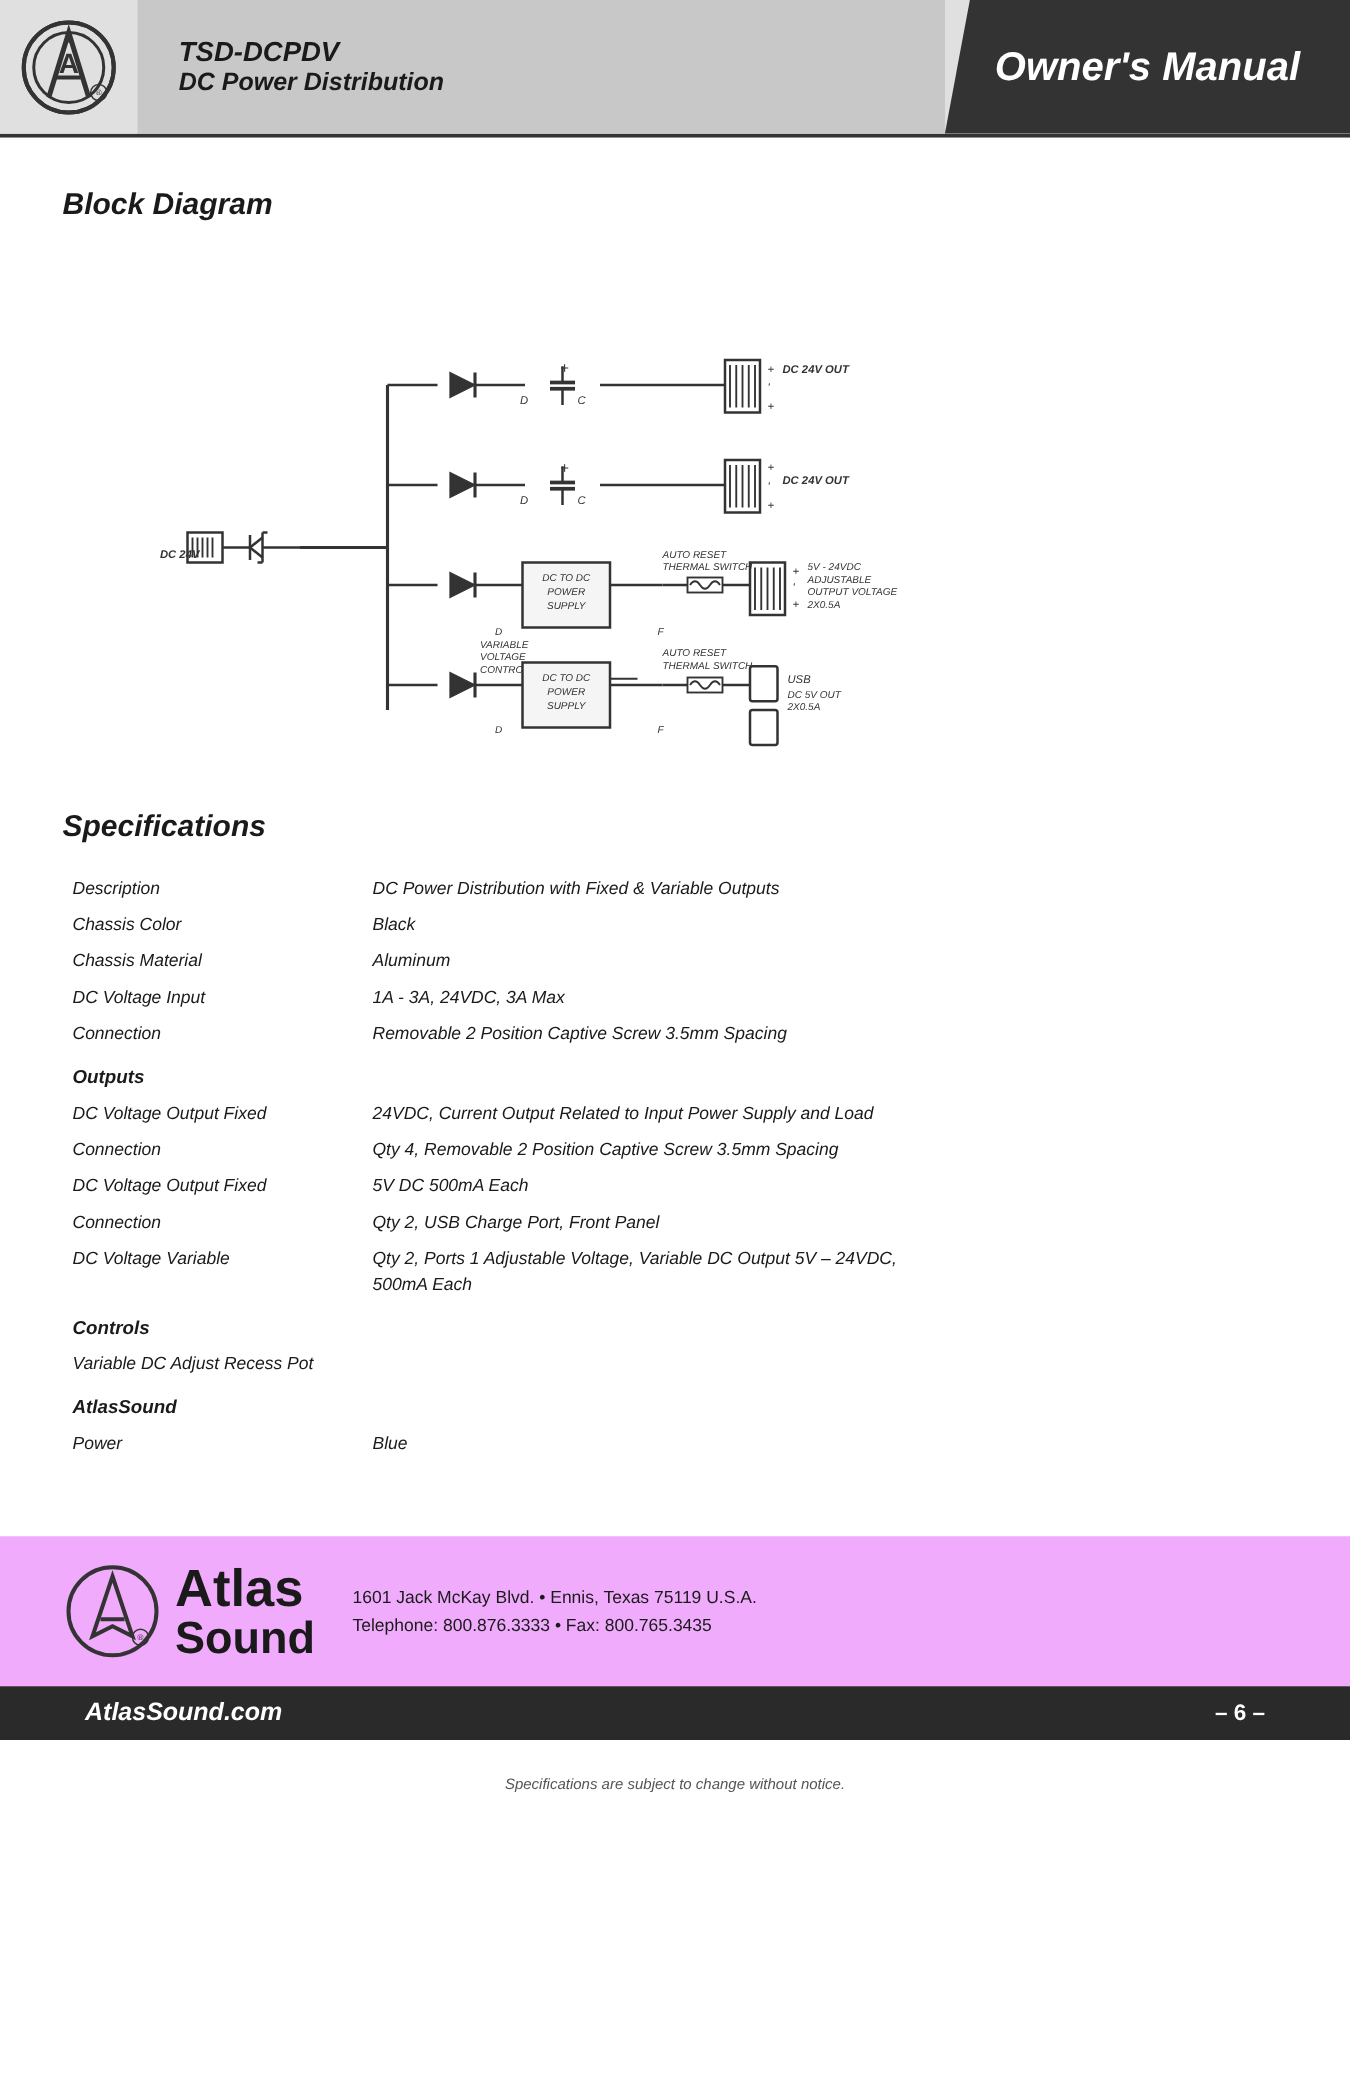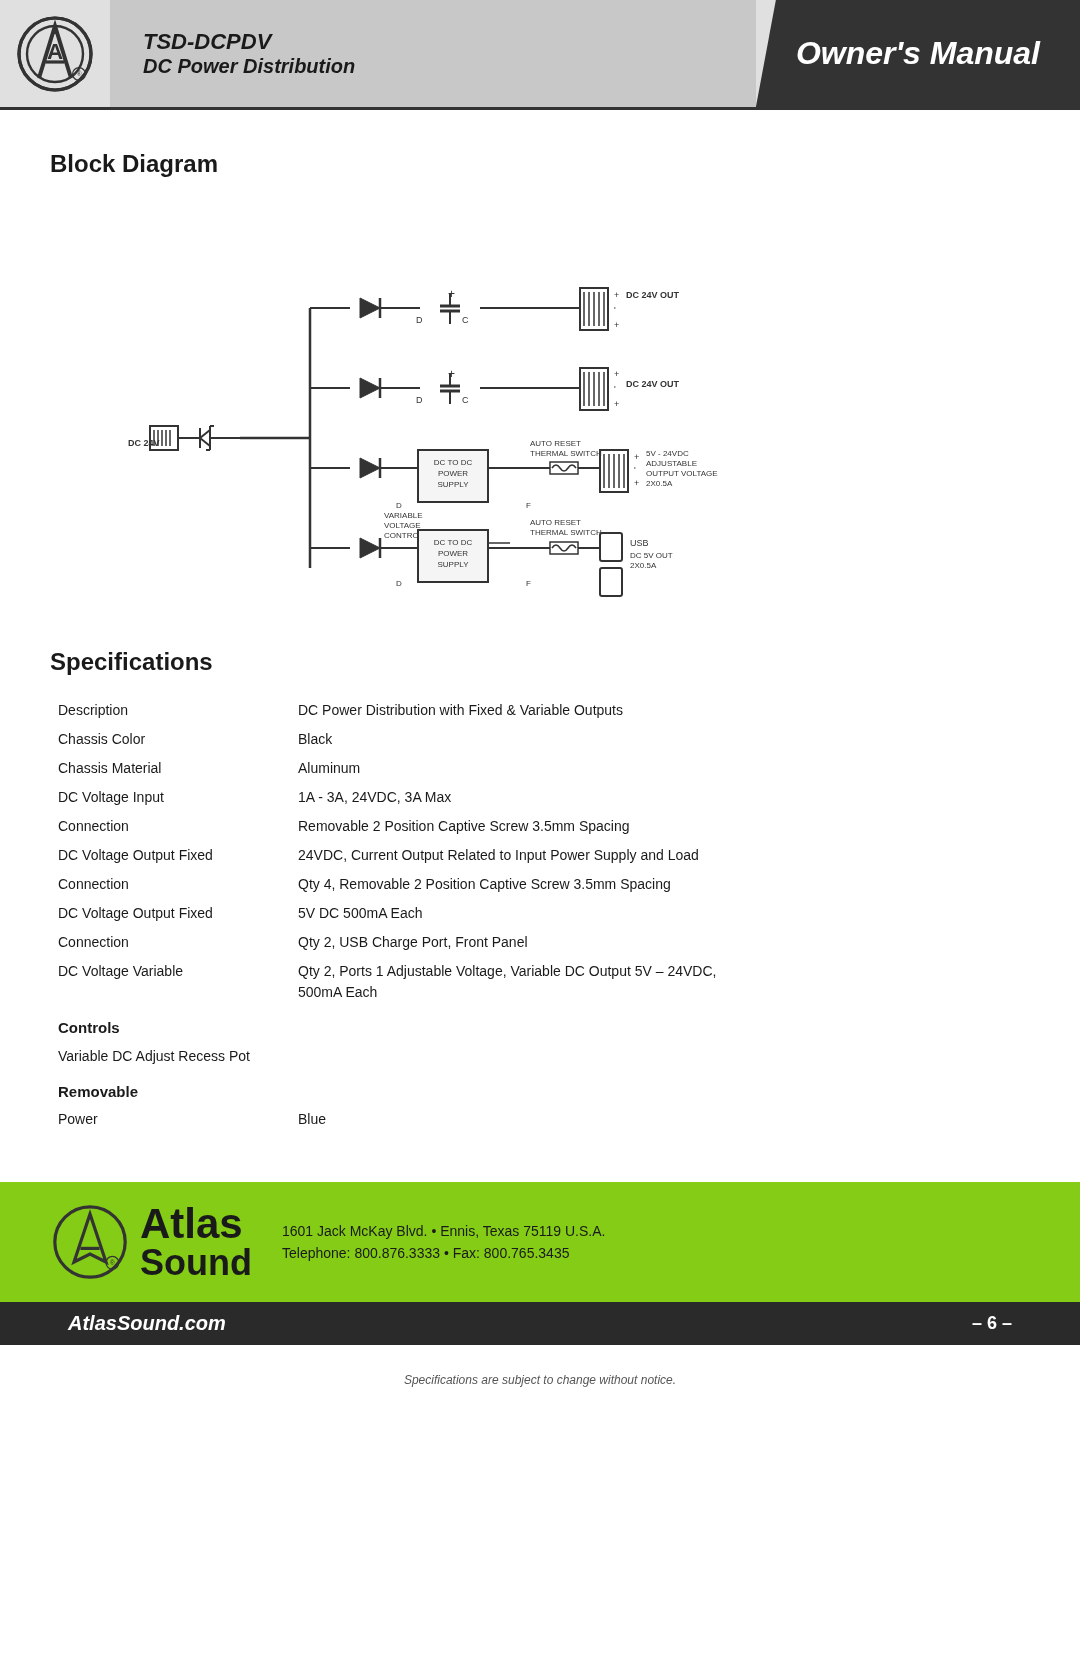--- a/index.html
+++ b/index.html
@@ -91,20 +91,21 @@
       position: relative;
     }
     .diagram-svg {
       width: 860px;
       height: 420px;
     }
 
     
     .specs-section {
       margin-top: 10px;
+      font-style: italic;
     }
     .spec-table {
       width: 100%;
       border-collapse: collapse;
     }
     .spec-table td {
       padding: 4px 8px;
       vertical-align: top;
       font-size: 14px;
       line-height: 1.5;
@@ -118,26 +119,26 @@
     }
     .spec-table .spec-subheading {
       font-weight: bold;
       font-size: 15px;
       padding-top: 10px;
       padding-bottom: 2px;
     }
 
     
     .footer-main {
-      background: #84cc16;
+      background: #f0abfc;
       padding: 20px 50px;
       display: flex;
       align-items: center;
       gap: 30px;
-      margin-top: 18px;
+      margin-top: 30px;
     }
     .footer-logo {
       display: flex;
       align-items: center;
       gap: 10px;
     }
     .footer-logo-text {
       font-size: 42px;
       font-weight: bold;
       color: #1a1a1a;
@@ -393,20 +394,23 @@
           </tr>
           <tr>
             <td class="spec-label">DC Voltage Input</td>
             <td class="spec-value">1A - 3A, 24VDC, 3A Max</td>
           </tr>
           <tr>
             <td class="spec-label">Connection</td>
             <td class="spec-value">Removable 2 Position Captive Screw 3.5mm Spacing</td>
           </tr>
           <tr>
+            <td colspan="2" class="spec-subheading">Outputs</td>
+          </tr>
+          <tr>
             <td class="spec-label">DC Voltage Output Fixed</td>
             <td class="spec-value">24VDC, Current Output Related to Input Power Supply and Load</td>
           </tr>
           <tr>
             <td class="spec-label">Connection</td>
             <td class="spec-value">Qty 4, Removable 2 Position Captive Screw 3.5mm Spacing</td>
           </tr>
           <tr>
             <td class="spec-label">DC Voltage Output Fixed</td>
             <td class="spec-value">5V DC 500mA Each</td>
@@ -420,21 +424,21 @@
             <td class="spec-value">Qty 2, Ports 1 Adjustable Voltage, Variable DC Output 5V – 24VDC,<br>500mA Each</td>
           </tr>
           <tr>
             <td colspan="2" class="spec-subheading">Controls</td>
           </tr>
           <tr>
             <td class="spec-label">Variable DC Adjust Recess Pot</td>
             <td class="spec-value"></td>
           </tr>
           <tr>
-            <td colspan="2" class="spec-subheading">Removable</td>
+            <td colspan="2" class="spec-subheading">AtlasSound</td>
           </tr>
           <tr>
             <td class="spec-label">Power</td>
             <td class="spec-value">Blue</td>
           </tr>
         </tbody>
     </table>
   </div>
 
 </div>

